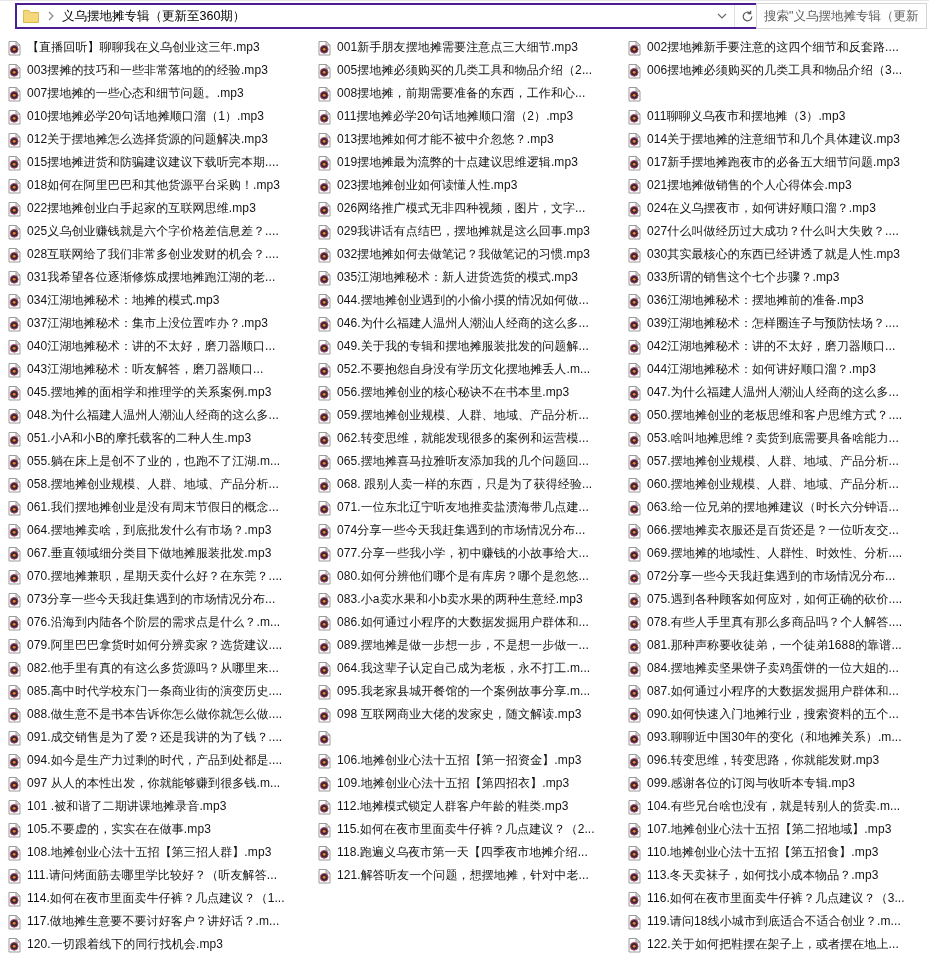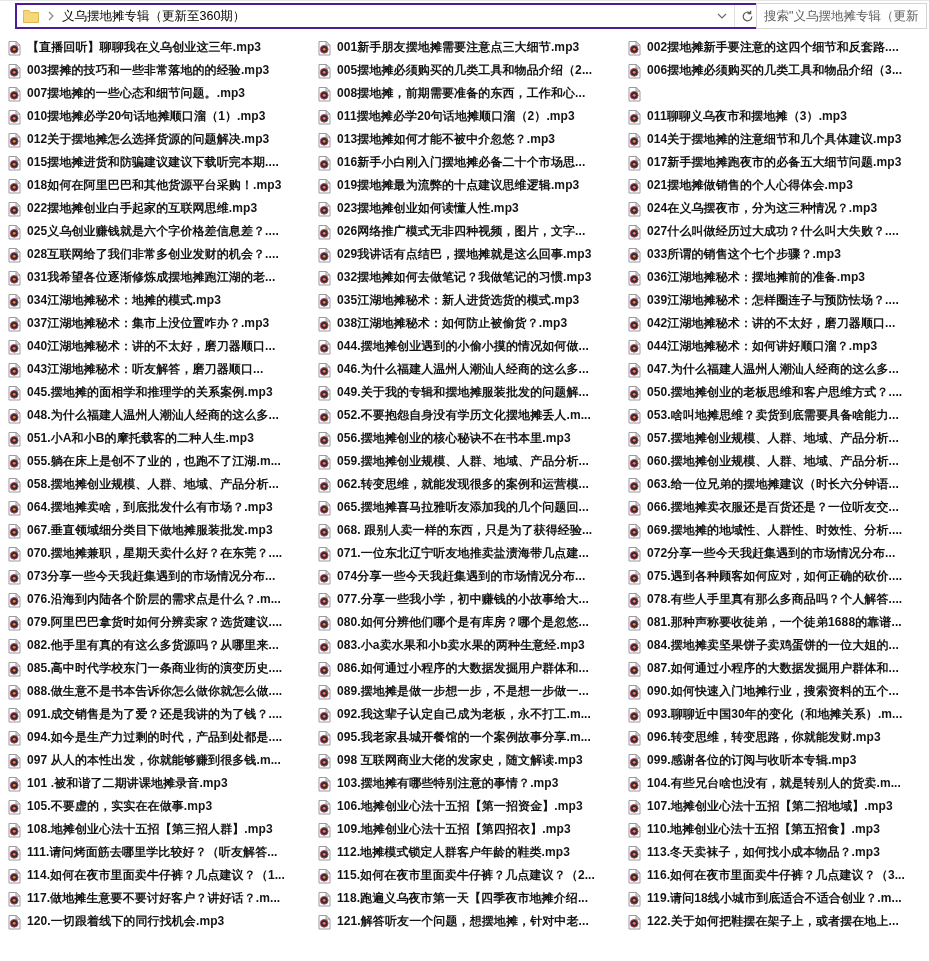--- a/index.html
+++ b/index.html
@@ -20,21 +20,21 @@
   .addr-drop{flex:none;width:24px;height:100%;display:flex;align-items:center;justify-content:center;cursor:pointer;}
   .addr-vsep{flex:none;width:1px;height:100%;background:#e0e0e0;}
   .addr-refresh{flex:none;width:24px;height:100%;display:flex;align-items:center;justify-content:center;cursor:pointer;}
   .searchbox{
     position:absolute;left:756px;top:2px;width:171px;height:26px;box-sizing:border-box;
     border:1px solid #d4d4d4;background:#fff;display:flex;align-items:center;padding:0 7px;
   }
   .search-ph{font-size:12.5px;color:#5c5c5c;white-space:nowrap;overflow:hidden;}
   
   .filelist{position:absolute;left:0;top:33px;width:929px;height:928px;display:flex;padding-top:2px;box-sizing:border-box;}
-  .col{width:310px;flex:none;font-weight:bold;}
+  .col{width:310px;flex:none;}
   .col:last-child{width:309px;}
   .item{height:23px;display:flex;align-items:center;padding-left:8px;box-sizing:border-box;}
   .ficon{flex:none;width:13px;height:16px;margin-right:6px;display:flex;align-items:center;}
   .fname{font-size:12px;color:#141414;white-space:nowrap;overflow:hidden;letter-spacing:0.1px;}
 </style>
 </head>
 <body>
 
 <div class="topbar">
   <div class="addressbar">
@@ -292,20 +292,31 @@
       </div>
       <div class="item">
         <span class="ficon">
           <svg width="13" height="16" viewBox="0 0 13 16">
             <path d="M1 1.5 H8 L12 5.2 V15 H1 Z" fill="#ffffff" stroke="#9b9b9b" stroke-width="1"></path>
             <path d="M8 1.5 L12 5.2 H8 Z" fill="#e9e9e9" stroke="#9b9b9b" stroke-width="1"></path>
             <circle cx="6.2" cy="9.3" r="3.9" fill="#3a2a34" stroke="#b0486e" stroke-width="0.9"></circle>
             <circle cx="6.2" cy="9.3" r="1.4" fill="#ee8233"></circle>
           </svg>
         </span>
+        <span class="fname">061.我们摆地摊创业是没有周末节假日的概念...</span>
+      </div>
+      <div class="item">
+        <span class="ficon">
+          <svg width="13" height="16" viewBox="0 0 13 16">
+            <path d="M1 1.5 H8 L12 5.2 V15 H1 Z" fill="#ffffff" stroke="#9b9b9b" stroke-width="1"></path>
+            <path d="M8 1.5 L12 5.2 H8 Z" fill="#e9e9e9" stroke="#9b9b9b" stroke-width="1"></path>
+            <circle cx="6.2" cy="9.3" r="3.9" fill="#3a2a34" stroke="#b0486e" stroke-width="0.9"></circle>
+            <circle cx="6.2" cy="9.3" r="1.4" fill="#ee8233"></circle>
+          </svg>
+        </span>
         <span class="fname">064.摆地摊卖啥，到底批发什么有市场？.mp3</span>
       </div>
       <div class="item">
         <span class="ficon">
           <svg width="13" height="16" viewBox="0 0 13 16">
             <path d="M1 1.5 H8 L12 5.2 V15 H1 Z" fill="#ffffff" stroke="#9b9b9b" stroke-width="1"></path>
             <path d="M8 1.5 L12 5.2 H8 Z" fill="#e9e9e9" stroke="#9b9b9b" stroke-width="1"></path>
             <circle cx="6.2" cy="9.3" r="3.9" fill="#3a2a34" stroke="#b0486e" stroke-width="0.9"></circle>
             <circle cx="6.2" cy="9.3" r="1.4" fill="#ee8233"></circle>
           </svg>
@@ -558,31 +569,20 @@
       </div>
       <div class="item">
         <span class="ficon">
           <svg width="13" height="16" viewBox="0 0 13 16">
             <path d="M1 1.5 H8 L12 5.2 V15 H1 Z" fill="#ffffff" stroke="#9b9b9b" stroke-width="1"></path>
             <path d="M8 1.5 L12 5.2 H8 Z" fill="#e9e9e9" stroke="#9b9b9b" stroke-width="1"></path>
             <circle cx="6.2" cy="9.3" r="3.9" fill="#3a2a34" stroke="#b0486e" stroke-width="0.9"></circle>
             <circle cx="6.2" cy="9.3" r="1.4" fill="#ee8233"></circle>
           </svg>
         </span>
-        <span class="fname">016新手小白刚入门摆地摊必备二十个市场思...</span>
-      </div>
-      <div class="item">
-        <span class="ficon">
-          <svg width="13" height="16" viewBox="0 0 13 16">
-            <path d="M1 1.5 H8 L12 5.2 V15 H1 Z" fill="#ffffff" stroke="#9b9b9b" stroke-width="1"></path>
-            <path d="M8 1.5 L12 5.2 H8 Z" fill="#e9e9e9" stroke="#9b9b9b" stroke-width="1"></path>
-            <circle cx="6.2" cy="9.3" r="3.9" fill="#3a2a34" stroke="#b0486e" stroke-width="0.9"></circle>
-            <circle cx="6.2" cy="9.3" r="1.4" fill="#ee8233"></circle>
-          </svg>
-        </span>
         <span class="fname">019摆地摊最为流弊的十点建议思维逻辑.mp3</span>
       </div>
       <div class="item">
         <span class="ficon">
           <svg width="13" height="16" viewBox="0 0 13 16">
             <path d="M1 1.5 H8 L12 5.2 V15 H1 Z" fill="#ffffff" stroke="#9b9b9b" stroke-width="1"></path>
             <path d="M8 1.5 L12 5.2 H8 Z" fill="#e9e9e9" stroke="#9b9b9b" stroke-width="1"></path>
             <circle cx="6.2" cy="9.3" r="3.9" fill="#3a2a34" stroke="#b0486e" stroke-width="0.9"></circle>
             <circle cx="6.2" cy="9.3" r="1.4" fill="#ee8233"></circle>
           </svg>
@@ -635,31 +635,20 @@
       </div>
       <div class="item">
         <span class="ficon">
           <svg width="13" height="16" viewBox="0 0 13 16">
             <path d="M1 1.5 H8 L12 5.2 V15 H1 Z" fill="#ffffff" stroke="#9b9b9b" stroke-width="1"></path>
             <path d="M8 1.5 L12 5.2 H8 Z" fill="#e9e9e9" stroke="#9b9b9b" stroke-width="1"></path>
             <circle cx="6.2" cy="9.3" r="3.9" fill="#3a2a34" stroke="#b0486e" stroke-width="0.9"></circle>
             <circle cx="6.2" cy="9.3" r="1.4" fill="#ee8233"></circle>
           </svg>
         </span>
-        <span class="fname">038江湖地摊秘术：如何防止被偷货？.mp3</span>
-      </div>
-      <div class="item">
-        <span class="ficon">
-          <svg width="13" height="16" viewBox="0 0 13 16">
-            <path d="M1 1.5 H8 L12 5.2 V15 H1 Z" fill="#ffffff" stroke="#9b9b9b" stroke-width="1"></path>
-            <path d="M8 1.5 L12 5.2 H8 Z" fill="#e9e9e9" stroke="#9b9b9b" stroke-width="1"></path>
-            <circle cx="6.2" cy="9.3" r="3.9" fill="#3a2a34" stroke="#b0486e" stroke-width="0.9"></circle>
-            <circle cx="6.2" cy="9.3" r="1.4" fill="#ee8233"></circle>
-          </svg>
-        </span>
         <span class="fname">044.摆地摊创业遇到的小偷小摸的情况如何做...</span>
       </div>
       <div class="item">
         <span class="ficon">
           <svg width="13" height="16" viewBox="0 0 13 16">
             <path d="M1 1.5 H8 L12 5.2 V15 H1 Z" fill="#ffffff" stroke="#9b9b9b" stroke-width="1"></path>
             <path d="M8 1.5 L12 5.2 H8 Z" fill="#e9e9e9" stroke="#9b9b9b" stroke-width="1"></path>
             <circle cx="6.2" cy="9.3" r="3.9" fill="#3a2a34" stroke="#b0486e" stroke-width="0.9"></circle>
             <circle cx="6.2" cy="9.3" r="1.4" fill="#ee8233"></circle>
           </svg>
@@ -822,21 +811,21 @@
       </div>
       <div class="item">
         <span class="ficon">
           <svg width="13" height="16" viewBox="0 0 13 16">
             <path d="M1 1.5 H8 L12 5.2 V15 H1 Z" fill="#ffffff" stroke="#9b9b9b" stroke-width="1"></path>
             <path d="M8 1.5 L12 5.2 H8 Z" fill="#e9e9e9" stroke="#9b9b9b" stroke-width="1"></path>
             <circle cx="6.2" cy="9.3" r="3.9" fill="#3a2a34" stroke="#b0486e" stroke-width="0.9"></circle>
             <circle cx="6.2" cy="9.3" r="1.4" fill="#ee8233"></circle>
           </svg>
         </span>
-        <span class="fname">092.我这辈子认定自己成为老板，永不打工.m...</span>
+        <span class="fname">064.我这辈子认定自己成为老板，永不打工.m...</span>
       </div>
       <div class="item">
         <span class="ficon">
           <svg width="13" height="16" viewBox="0 0 13 16">
             <path d="M1 1.5 H8 L12 5.2 V15 H1 Z" fill="#ffffff" stroke="#9b9b9b" stroke-width="1"></path>
             <path d="M8 1.5 L12 5.2 H8 Z" fill="#e9e9e9" stroke="#9b9b9b" stroke-width="1"></path>
             <circle cx="6.2" cy="9.3" r="3.9" fill="#3a2a34" stroke="#b0486e" stroke-width="0.9"></circle>
             <circle cx="6.2" cy="9.3" r="1.4" fill="#ee8233"></circle>
           </svg>
         </span>
@@ -855,21 +844,20 @@
       </div>
       <div class="item">
         <span class="ficon">
           <svg width="13" height="16" viewBox="0 0 13 16">
             <path d="M1 1.5 H8 L12 5.2 V15 H1 Z" fill="#ffffff" stroke="#9b9b9b" stroke-width="1"></path>
             <path d="M8 1.5 L12 5.2 H8 Z" fill="#e9e9e9" stroke="#9b9b9b" stroke-width="1"></path>
             <circle cx="6.2" cy="9.3" r="3.9" fill="#3a2a34" stroke="#b0486e" stroke-width="0.9"></circle>
             <circle cx="6.2" cy="9.3" r="1.4" fill="#ee8233"></circle>
           </svg>
         </span>
-        <span class="fname">103.摆地摊有哪些特别注意的事情？.mp3</span>
       </div>
       <div class="item">
         <span class="ficon">
           <svg width="13" height="16" viewBox="0 0 13 16">
             <path d="M1 1.5 H8 L12 5.2 V15 H1 Z" fill="#ffffff" stroke="#9b9b9b" stroke-width="1"></path>
             <path d="M8 1.5 L12 5.2 H8 Z" fill="#e9e9e9" stroke="#9b9b9b" stroke-width="1"></path>
             <circle cx="6.2" cy="9.3" r="3.9" fill="#3a2a34" stroke="#b0486e" stroke-width="0.9"></circle>
             <circle cx="6.2" cy="9.3" r="1.4" fill="#ee8233"></circle>
           </svg>
         </span>
@@ -1010,32 +998,43 @@
       </div>
       <div class="item">
         <span class="ficon">
           <svg width="13" height="16" viewBox="0 0 13 16">
             <path d="M1 1.5 H8 L12 5.2 V15 H1 Z" fill="#ffffff" stroke="#9b9b9b" stroke-width="1"></path>
             <path d="M8 1.5 L12 5.2 H8 Z" fill="#e9e9e9" stroke="#9b9b9b" stroke-width="1"></path>
             <circle cx="6.2" cy="9.3" r="3.9" fill="#3a2a34" stroke="#b0486e" stroke-width="0.9"></circle>
             <circle cx="6.2" cy="9.3" r="1.4" fill="#ee8233"></circle>
           </svg>
         </span>
-        <span class="fname">024在义乌摆夜市，分为这三种情况？.mp3</span>
+        <span class="fname">024在义乌摆夜市，如何讲好顺口溜？.mp3</span>
       </div>
       <div class="item">
         <span class="ficon">
           <svg width="13" height="16" viewBox="0 0 13 16">
             <path d="M1 1.5 H8 L12 5.2 V15 H1 Z" fill="#ffffff" stroke="#9b9b9b" stroke-width="1"></path>
             <path d="M8 1.5 L12 5.2 H8 Z" fill="#e9e9e9" stroke="#9b9b9b" stroke-width="1"></path>
             <circle cx="6.2" cy="9.3" r="3.9" fill="#3a2a34" stroke="#b0486e" stroke-width="0.9"></circle>
             <circle cx="6.2" cy="9.3" r="1.4" fill="#ee8233"></circle>
           </svg>
         </span>
         <span class="fname">027什么叫做经历过大成功？什么叫大失败？....</span>
+      </div>
+      <div class="item">
+        <span class="ficon">
+          <svg width="13" height="16" viewBox="0 0 13 16">
+            <path d="M1 1.5 H8 L12 5.2 V15 H1 Z" fill="#ffffff" stroke="#9b9b9b" stroke-width="1"></path>
+            <path d="M8 1.5 L12 5.2 H8 Z" fill="#e9e9e9" stroke="#9b9b9b" stroke-width="1"></path>
+            <circle cx="6.2" cy="9.3" r="3.9" fill="#3a2a34" stroke="#b0486e" stroke-width="0.9"></circle>
+            <circle cx="6.2" cy="9.3" r="1.4" fill="#ee8233"></circle>
+          </svg>
+        </span>
+        <span class="fname">030其实最核心的东西已经讲透了就是人性.mp3</span>
       </div>
       <div class="item">
         <span class="ficon">
           <svg width="13" height="16" viewBox="0 0 13 16">
             <path d="M1 1.5 H8 L12 5.2 V15 H1 Z" fill="#ffffff" stroke="#9b9b9b" stroke-width="1"></path>
             <path d="M8 1.5 L12 5.2 H8 Z" fill="#e9e9e9" stroke="#9b9b9b" stroke-width="1"></path>
             <circle cx="6.2" cy="9.3" r="3.9" fill="#3a2a34" stroke="#b0486e" stroke-width="0.9"></circle>
             <circle cx="6.2" cy="9.3" r="1.4" fill="#ee8233"></circle>
           </svg>
         </span>

